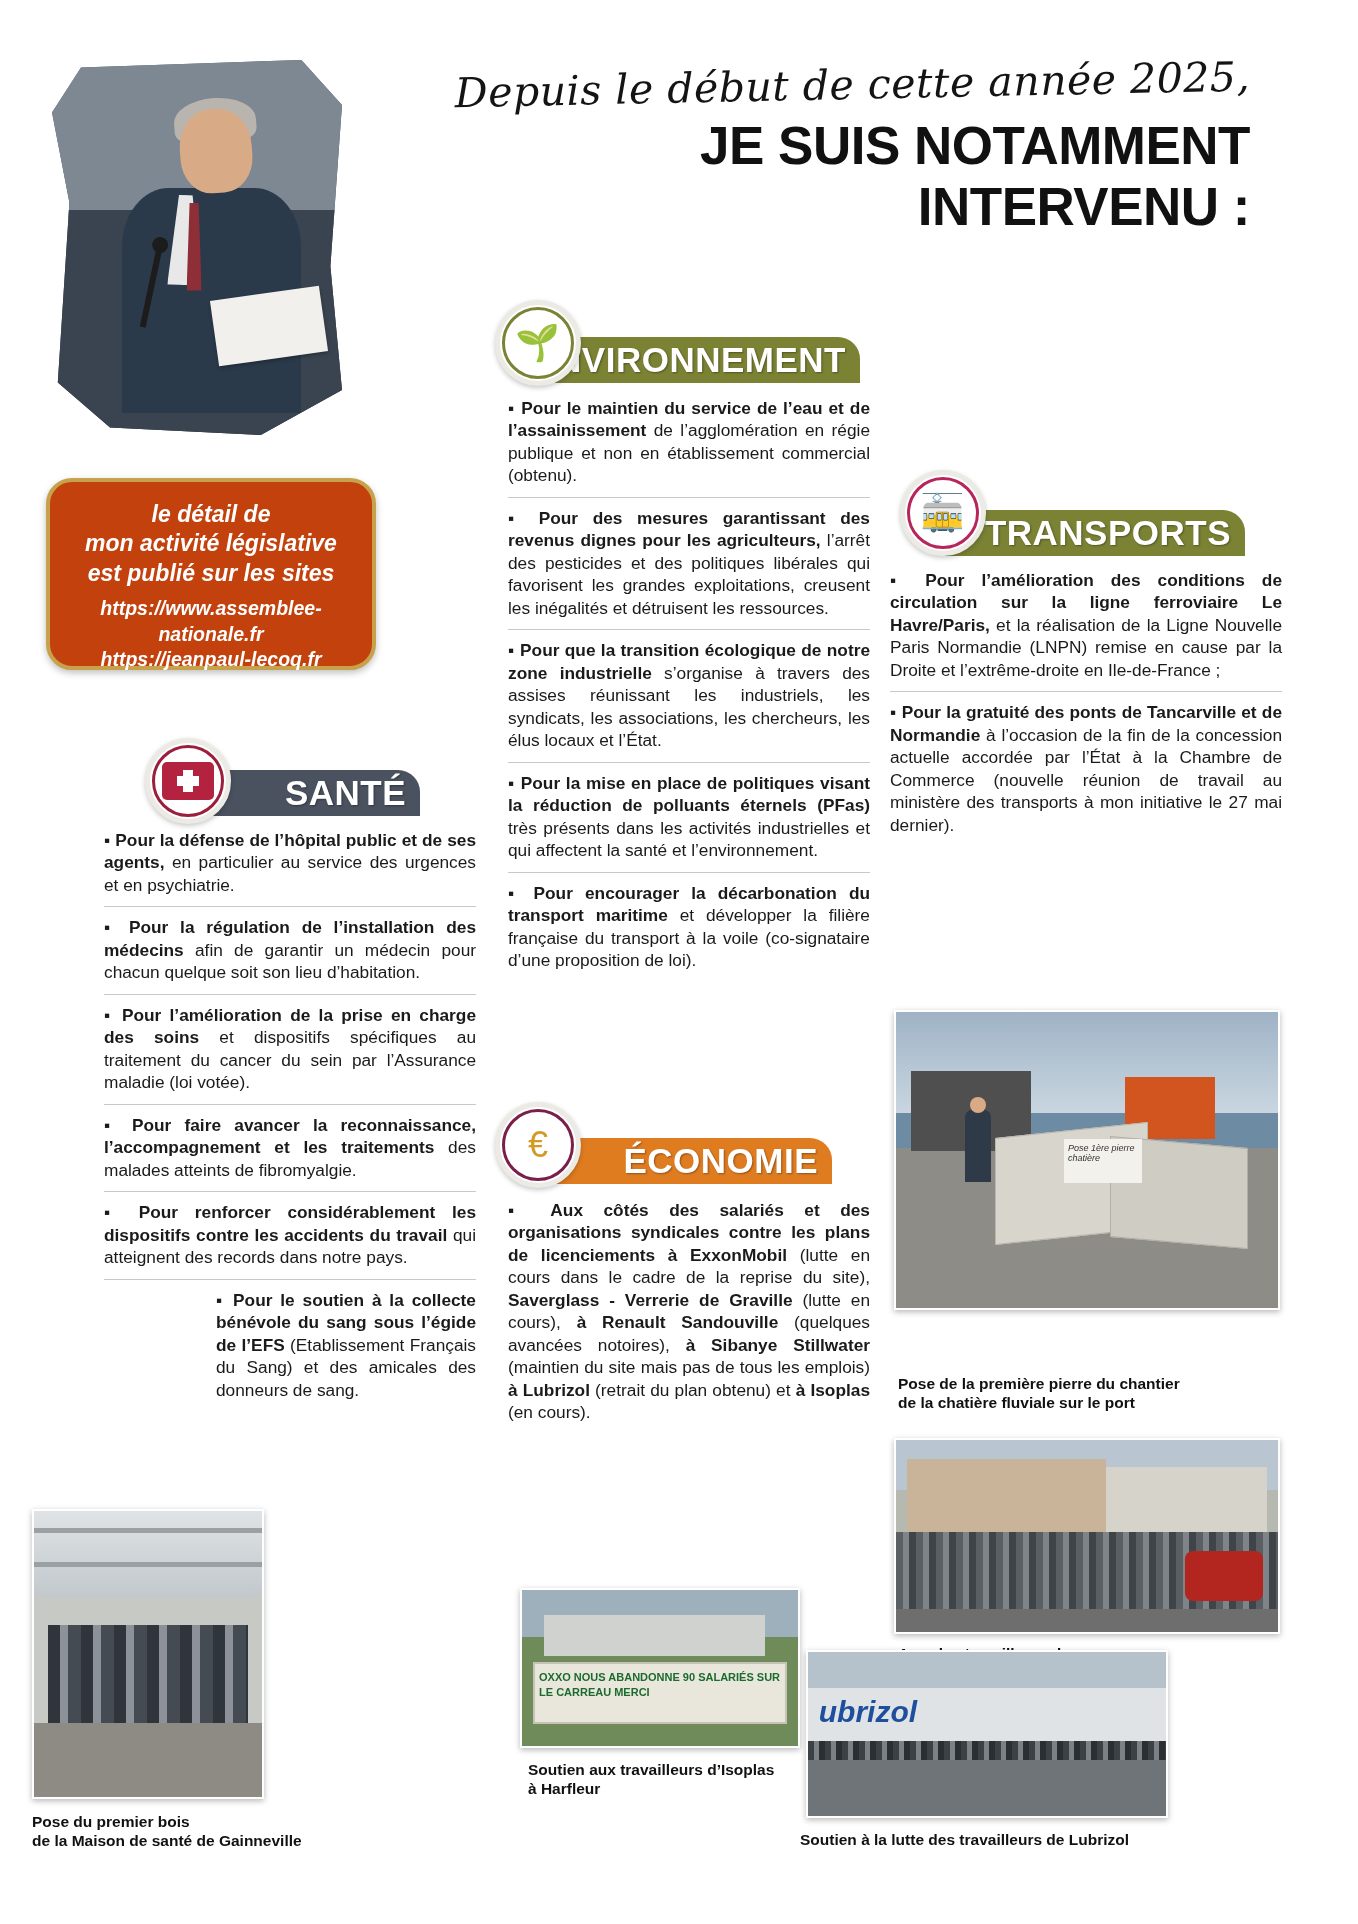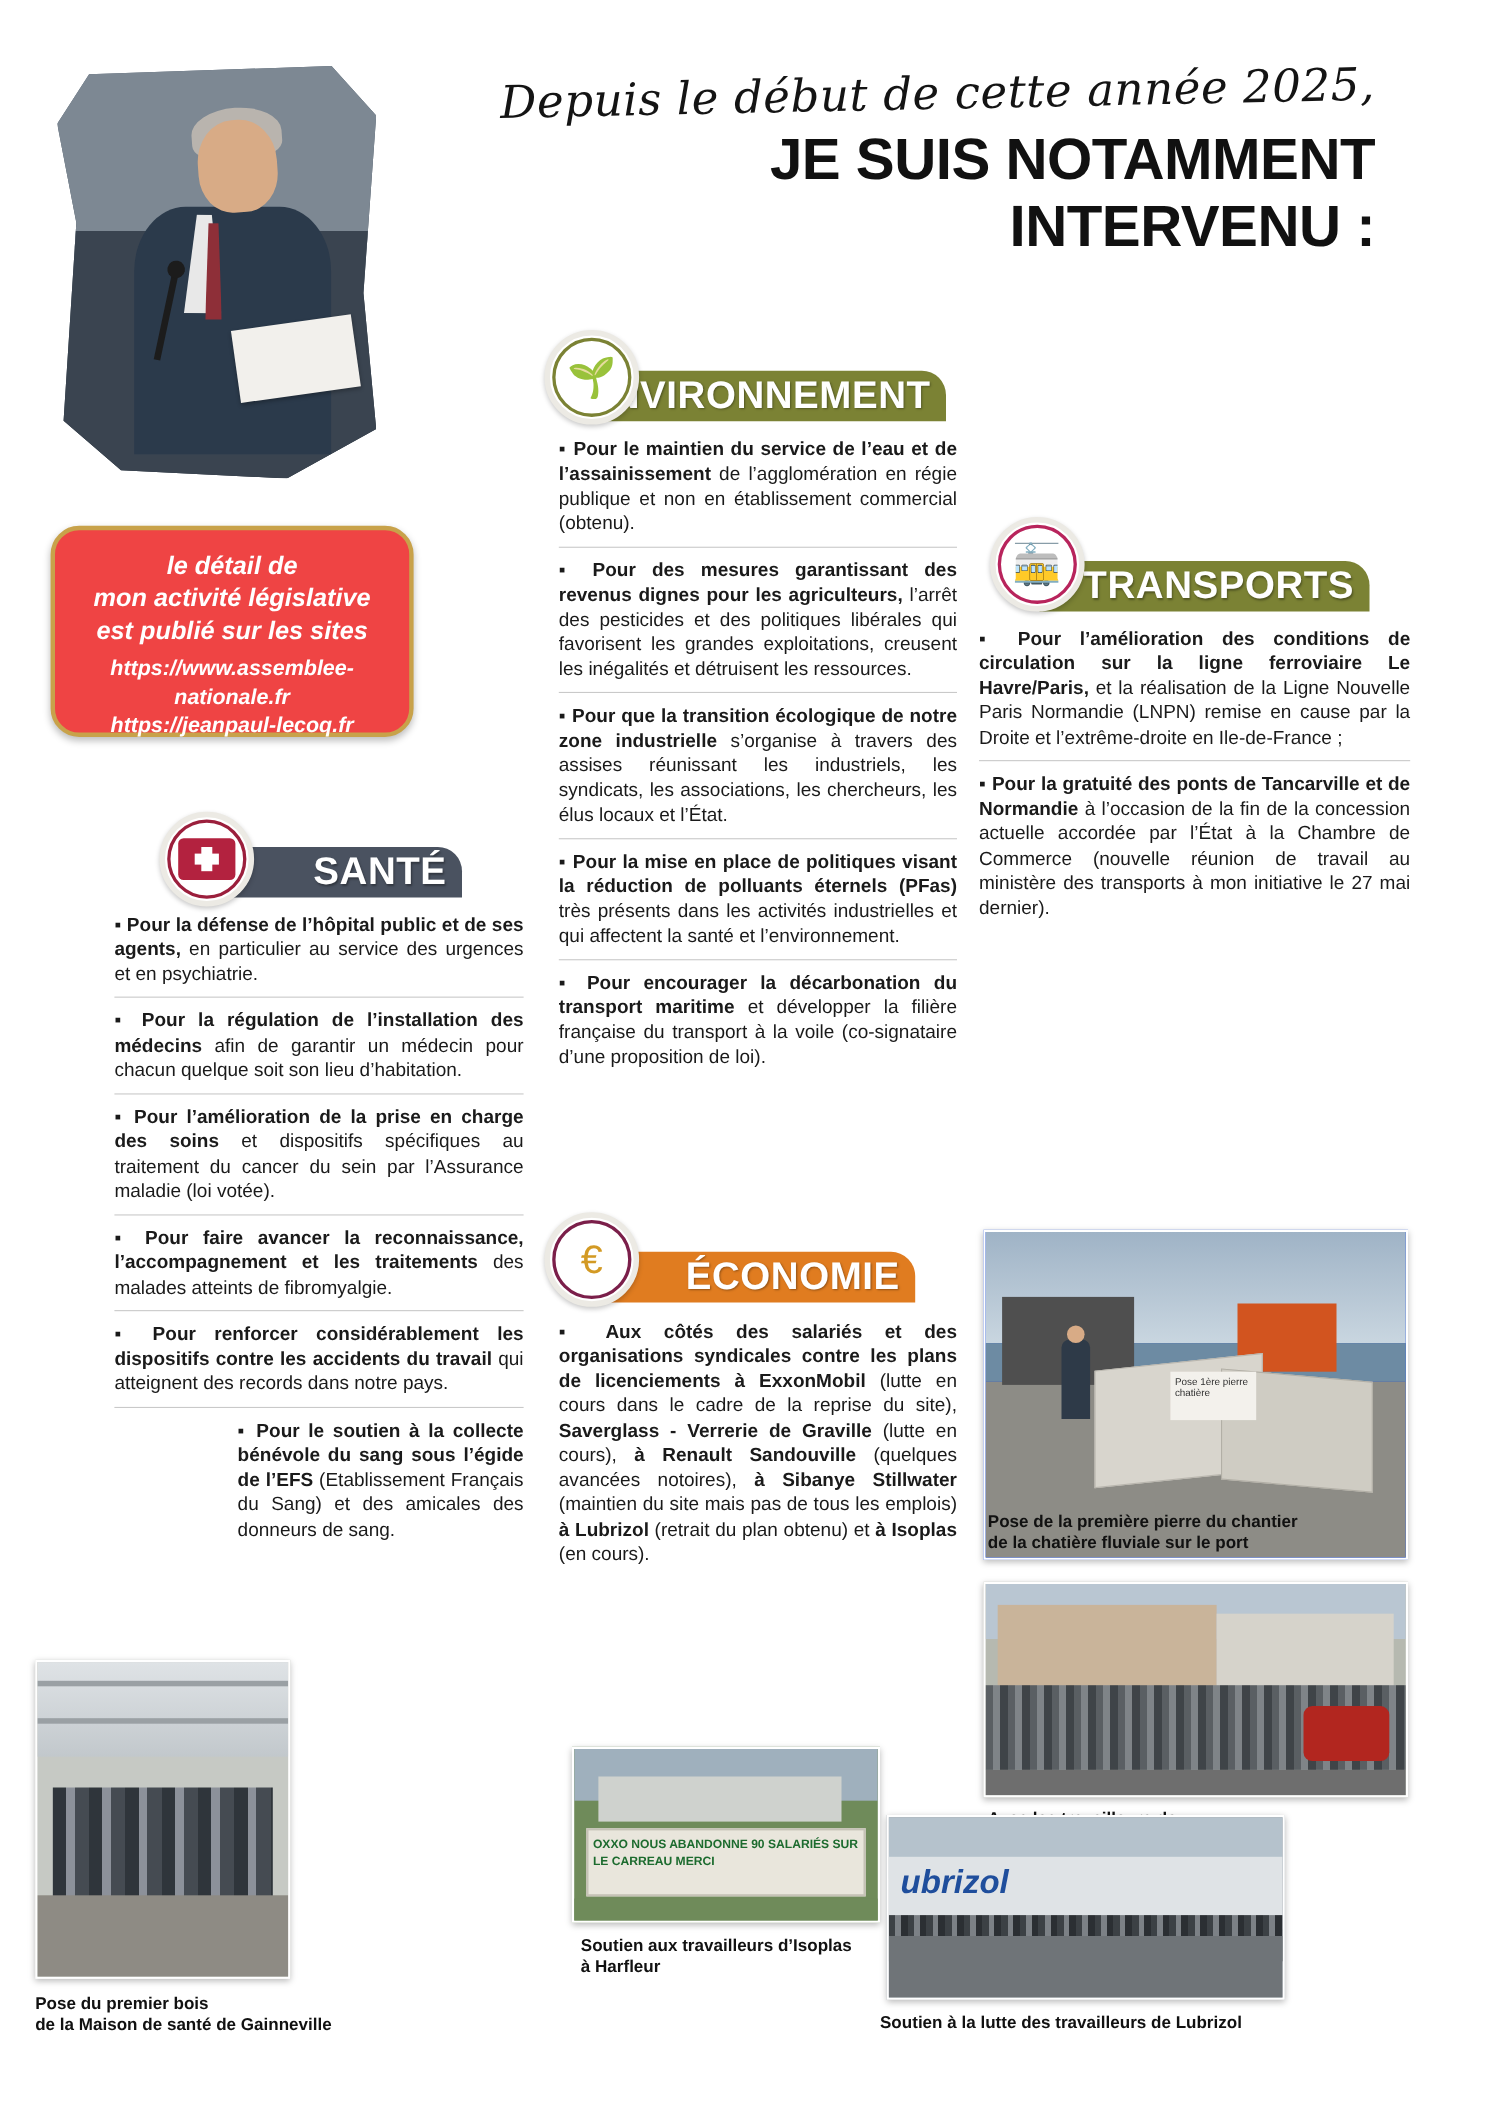--- a/index.html
+++ b/index.html
@@ -90,21 +90,21 @@
   .p-mic::before {
     content:""; position:absolute; left:-5px; top:-12px;
     width:16px; height:16px; background:#1c1c1c; border-radius:50%;
   }
 
   
   .callout {
     position: absolute;
     left: 46px; top: 478px;
     width: 330px; height: 192px;
-    background: #ef4444;
+    background: #c2410c;
     border: 4px solid #c8a24a;
     border-radius: 26px;
     color: #fff;
     text-align: center;
     padding: 18px 10px 16px 10px;
     box-shadow: 0 3px 7px rgba(0,0,0,.25);
   }
   .callout .c-line {
     font-style: italic;
     font-weight: bold;
@@ -187,21 +187,21 @@
   }
   .caption {
     position: absolute;
     font-weight: bold;
     font-size: 15.5px;
     line-height: 1.25;
     color: #111;
   }
 
   
-  .ph-chantier { left: 894px; top: 1118px; width: 386px; height: 300px; background:#1d4ed8; }
+  .ph-chantier { left: 894px; top: 1010px; width: 386px; height: 300px; background:#4c1d95;font-style:italic; }
   .ph-chantier .sky { position:absolute; left:0; top:0; width:100%; height:34%; background:linear-gradient(#9fb3c6,#c9d6e0); }
   .ph-chantier .sea { position:absolute; left:0; top:34%; width:100%; height:12%; background:#6d8ba3; }
   .ph-chantier .ground { position:absolute; left:0; top:46%; width:100%; height:54%; background:#8d8c86; }
   .ph-chantier .block1 { position:absolute; left:26%; top:40%; width:40%; height:36%; background:#d8d5cd; transform: skewY(-6deg); border:1px solid #b9b6ae;}
   .ph-chantier .block2 { position:absolute; left:56%; top:44%; width:36%; height:34%; background:#cfccc3; transform: skewY(5deg); border:1px solid #b2afa6;}
   .ph-chantier .plaque { position:absolute; left:44%; top:43%; width:78px; height:44px; background:#f3f1ec; font-size:9px; color:#333; padding:4px; }
   .ph-chantier .machine { position:absolute; left:4%; top:20%; width:120px; height:80px; background:#4f4f4f; }
   .ph-chantier .machine2 { position:absolute; left:60%; top:22%; width:90px; height:62px; background:#d2541f; }
   .ph-chantier .person { position:absolute; left:18%; top:33%; width:26px; height:72px; background:#2e3a48; border-radius:7px 7px 0 0;}
   .ph-chantier .person::before { content:""; position:absolute; left:5px; top:-13px; width:16px; height:16px; background:#d8ab86; border-radius:50%;}

